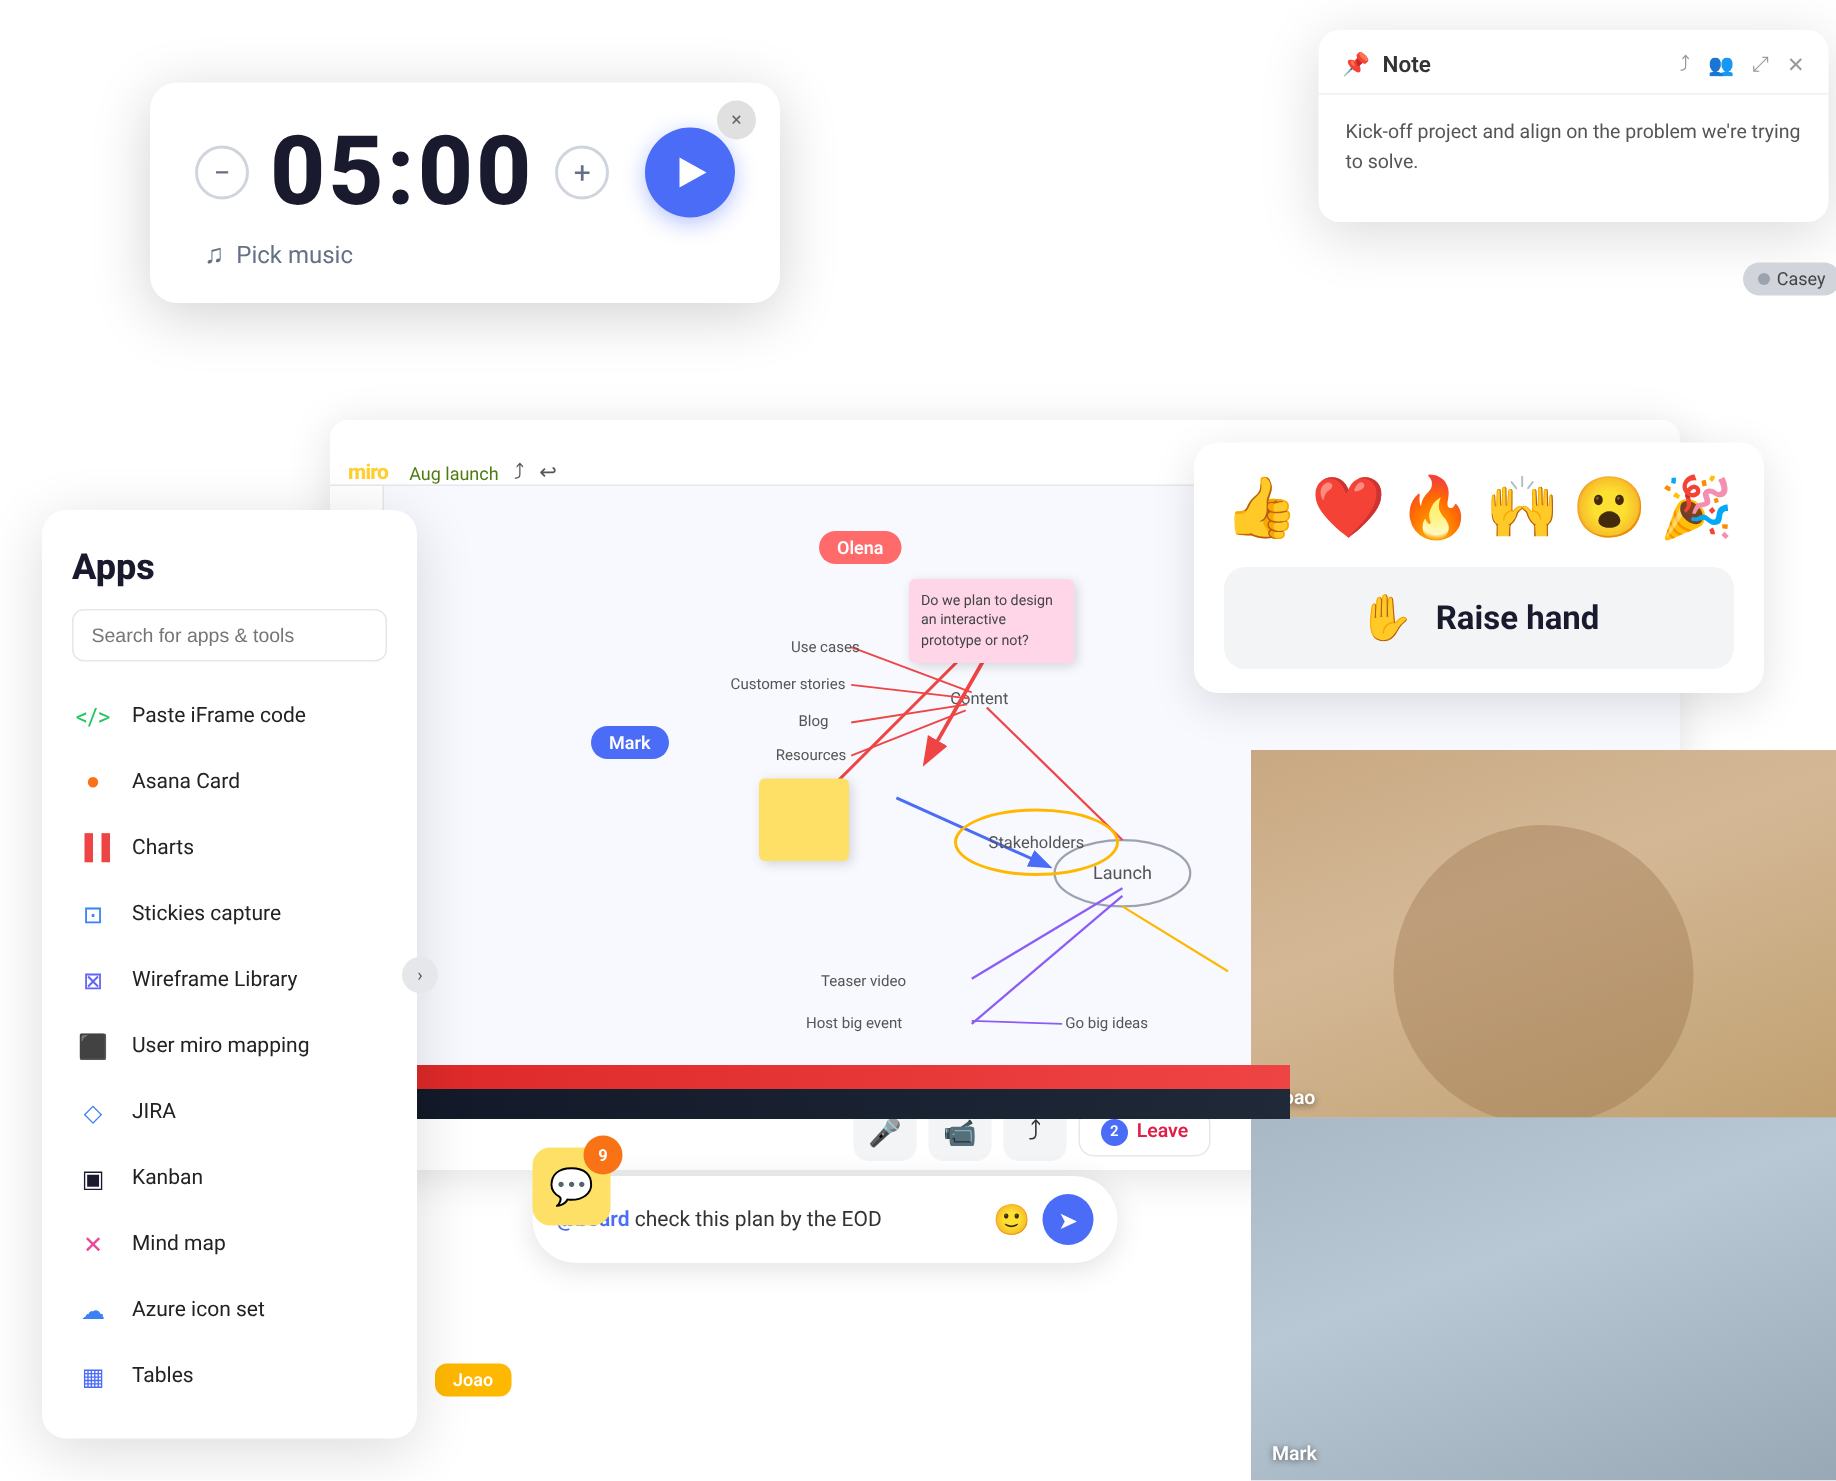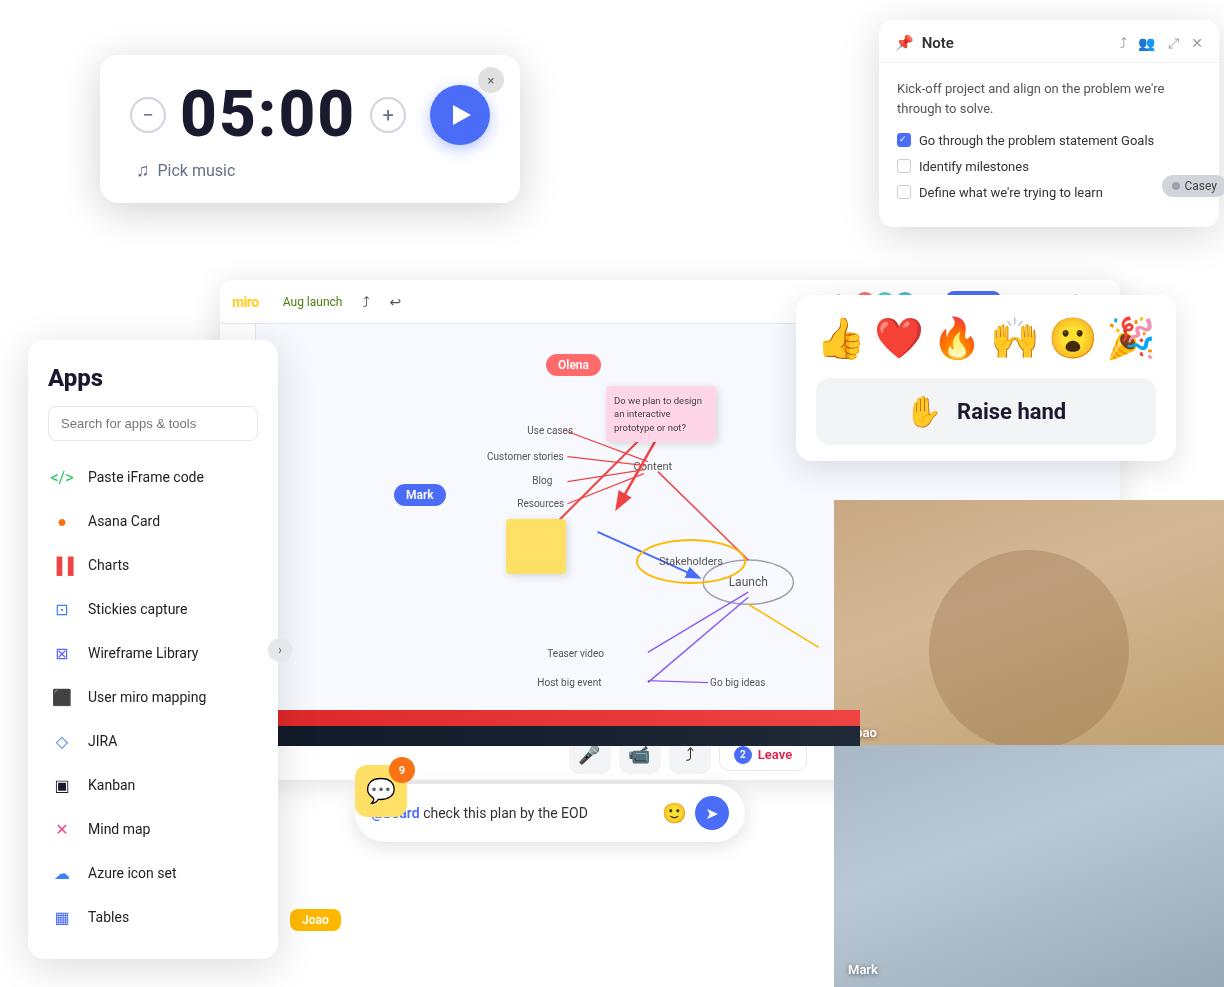--- a/index.html
+++ b/index.html
@@ -211,26 +211,26 @@
       width: 900px;
       height: 500px;
       background: #f8f9ff;
       border-radius: 12px;
       box-shadow: 0 4px 30px rgba(0,0,0,0.12);
       overflow: hidden;
       z-index: 5;
     }
     .miro-toolbar {
       display: flex;
-      align-items: center;
+      align-items: flex-end;
       background: #fff;
       padding: 0 12px;
       height: 44px;
       border-bottom: 1px solid #e5e7eb;
-      gap: 20px;
+      gap: 10px;
     }
     .miro-logo {
       font-size: 14px;
       font-weight: 800;
       color: #FFD02F;
       letter-spacing: -0.5px;
     }
     .miro-project {
       font-size: 12px;
       color: #4d7c0f;
@@ -724,35 +724,21 @@
       <span>Note</span>
     </div>
     <div class="note-header-right">
       <span>⤴</span>
       <span>👥</span>
       <span>⤢</span>
       <span>✕</span>
     </div>
   </div>
   <div class="note-body">
-    <div class="note-desc">Kick-off project and align on the problem we're through to solve.</div>
-    <ul class="note-checklist">
-      <li>
-        <div class="checkbox checked"></div>
-        <span>Go through the problem statement Goals</span>
-      </li>
-      <li>
-        <div class="checkbox"></div>
-        <span>Identify milestones</span>
-      </li>
-      <li>
-        <div class="checkbox"></div>
-        <span>Define what we're trying to learn</span>
-      </li>
-    </ul>
+    <div class="note-desc">Kick-off project and align on the problem we're trying to solve.</div>
   </div>
   <div class="casey-badge">
     <div class="casey-dot"></div>
     <span>Casey</span>
   </div>
 </div>
 
 <div class="miro-board">
   <div class="miro-toolbar">
     <span class="miro-logo">miro</span>

